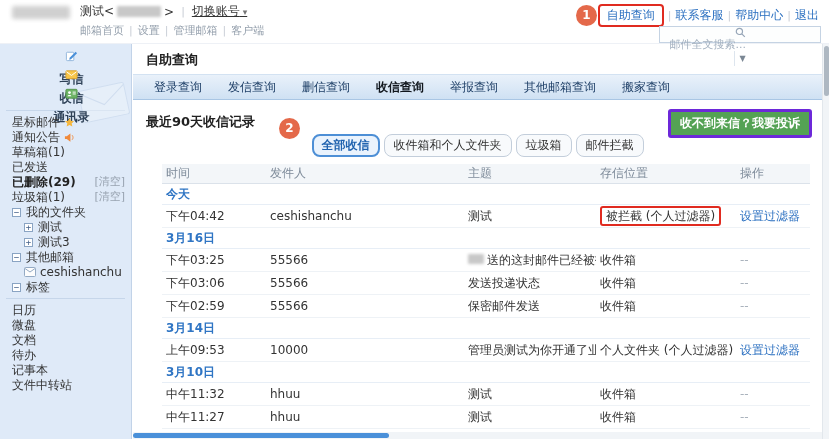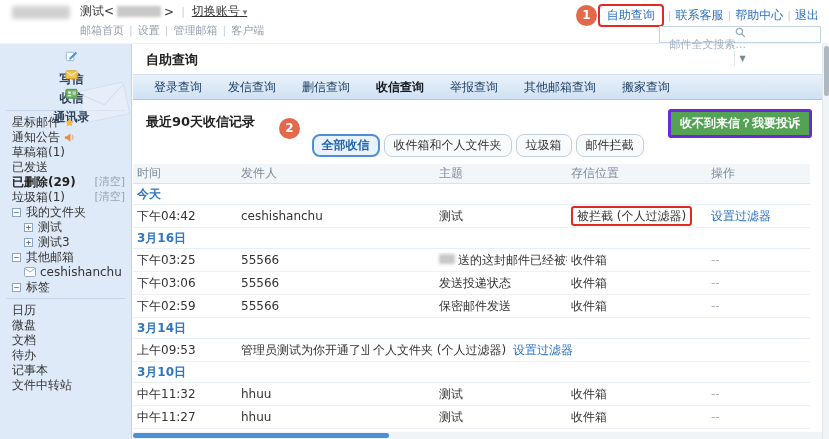--- a/index.html
+++ b/index.html
@@ -55,21 +55,21 @@
   .tab{line-height:24px;padding:0 13px;color:#1d3e66;font-size:12px;cursor:pointer;}
   .tab.active{font-weight:bold;color:#10161d;}
   .section-head{position:relative;height:30px;margin-top:4px;}
   .section-title{position:absolute;left:13px;top:9px;font-weight:bold;font-size:13px;color:#222;}
   .complain-btn{position:absolute;right:10px;top:5px;background:#54a254;border:3px solid #6d28d9;color:#fff;font-weight:bold;font-size:12px;padding:3px 9px;border-radius:3px;}
   .filters-wrap{position:relative;height:24px;}
   .filters{text-align:center;}
   .filter-btn{display:inline-block;border:1px solid #c3cedb;background:#f8fafc;color:#333;font-size:12px;padding:2px 9px;margin:0 2px;border-radius:8px;}
   .filter-btn.selected{border:2px solid #4d8fd6;background:#eaf3fd;color:#1f62ae;font-weight:bold;padding:1px 8px;}
 
-  .mail-table{margin:6px 12px 0 0;font-size:12px;}
+  .mail-table{margin:6px 12px 0 29px;font-size:12px;}
   .thead{display:flex;align-items:center;height:20px;background:#f3f6f9;border-bottom:1px solid #dbe2ea;}
   .thead .cell{color:#7e8b9a;}
   .cell{padding-left:4px;overflow:hidden;white-space:nowrap;flex:none;}
   .col0{width:104px;}
   .col1{width:198px;}
   .col2{width:132px;}
   .col3{width:140px;}
   .col4{flex:1;}
   .group-row{height:21px;line-height:21px;border-bottom:1px solid #e7eef6;color:#2f75c4;font-weight:bold;padding-left:4px;}
   .data-row{display:flex;align-items:center;height:23px;border-bottom:1px solid #eef2f6;color:#333;}
@@ -304,20 +304,21 @@
           <div class="data-row">
             <div class="cell col0">下午02:59</div>
             <div class="cell col1">55566</div>
             <div class="cell col2"><span>保密邮件发送</span></div>
             <div class="cell col3">收件箱</div>
             <div class="cell col4"><span class="dash">--</span></div>
           </div>
           <div class="group-row">3月14日</div>
           <div class="data-row">
             <div class="cell col0">上午09:53</div>
+            <div class="cell col1">10000</div>
             <div class="cell col2"><span>管理员测试为你开通了业务邮箱</span></div>
             <div class="cell col3">个人文件夹 (个人过滤器)</div>
             <div class="cell col4"><a class="blue-link">设置过滤器</a></div>
           </div>
           <div class="group-row">3月10日</div>
           <div class="data-row">
             <div class="cell col0">中午11:32</div>
             <div class="cell col1">hhuu</div>
             <div class="cell col2"><span>测试</span></div>
             <div class="cell col3">收件箱</div>

